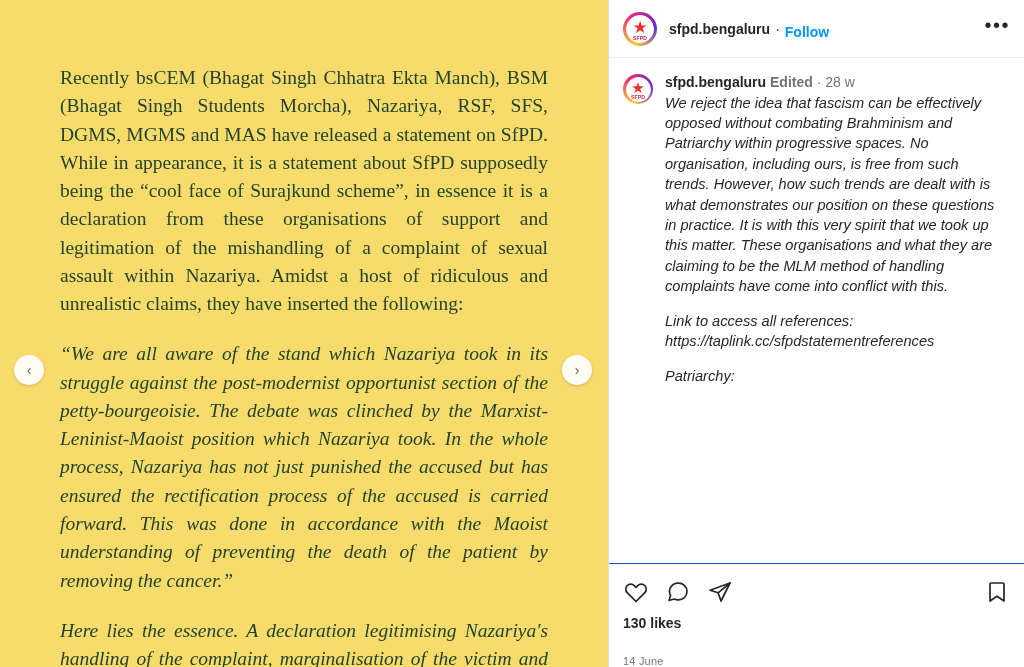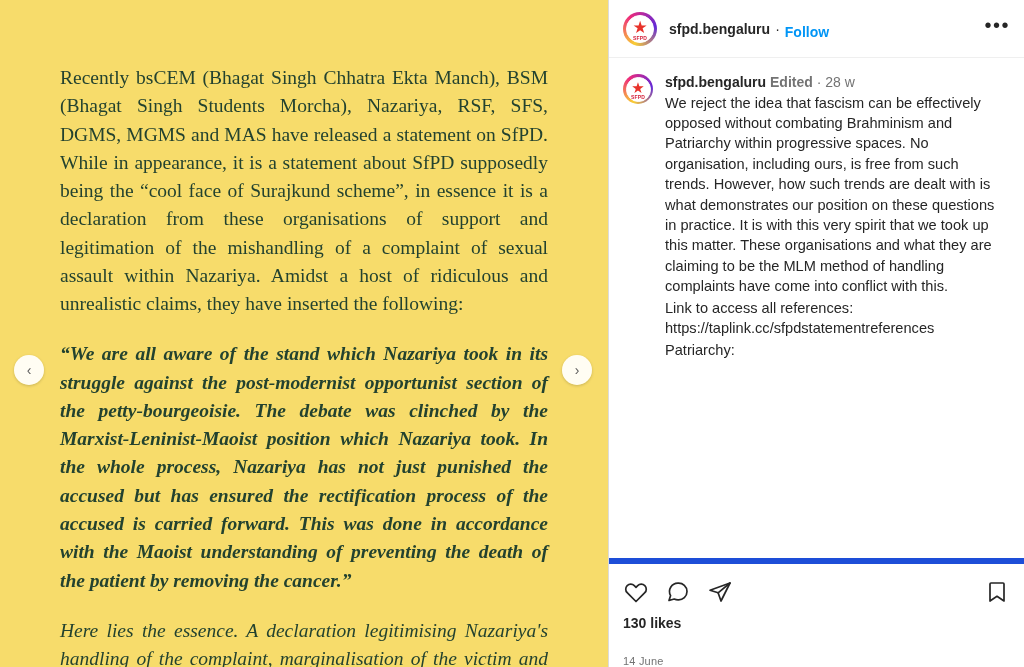--- a/index.html
+++ b/index.html
@@ -31,21 +31,21 @@
     font-family: "Liberation Serif", serif;
   }
   .para {
     font-size: 19.5px;
     line-height: 1.45;
     text-align: justify;
     color: #23422f;
     margin-bottom: 22px;
   }
   .para.first { font-weight: 400; }
-  .para.quote { font-style: italic; font-weight: bold; }
+  .para.quote { font-style: italic; }
   .para.close { font-style: italic; }
 
   
   .carousel-arrow {
     position: absolute;
     top: 355px;
     width: 30px; height: 30px;
     border-radius: 50%;
     background: rgba(255,255,255,0.92);
     color: #5b5b5b;
@@ -160,26 +160,27 @@
   }
   .caption-meta .uname { font-weight: bold; }
   .caption-meta .edited { color: #737373; font-weight: bold; }
   .caption-meta .time { color: #737373; font-weight: normal; }
   .caption-text {
     font-size: 14.6px;
     line-height: 1.40;
     color: #262626;
     white-space: pre-wrap;
     word-break: break-word;
-  }
-  .caption-text.block { margin-top: 1px; }
+    font-style: italic;
+  }
+  .caption-text.block { margin-top: 14px; }
 
   
   .panel-actions {
-    border-top: 6px solid #1d4ed8;
+    border-top: 1px solid #1d4ed8;
     padding: 9px 14px 0 14px;
     flex: 0 0 auto;
   }
   .icon-row {
     display: flex;
     align-items: center;
     height: 38px;
   }
   .icon-btn {
     width: 26px; height: 26px;

